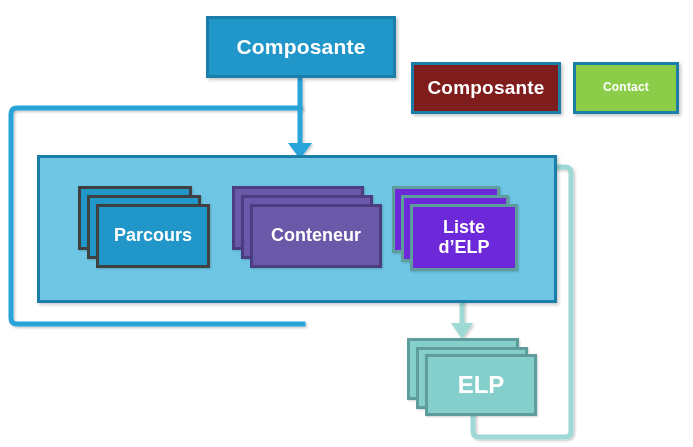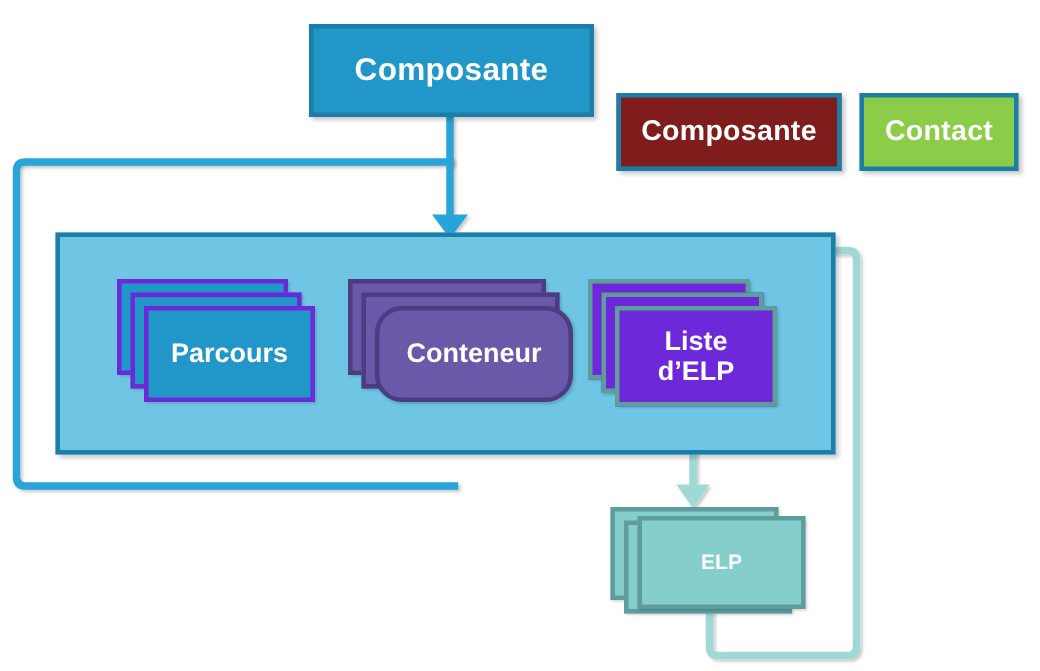--- a/index.html
+++ b/index.html
@@ -49,21 +49,21 @@
     left: 411px; top: 62px; width: 150px; height: 52px;
     background: #7f1d1d;
     border: 3px solid #1b7ea8;
     font-size: 19px;
     box-shadow: 2px 2px 3px rgba(0,0,0,0.22);
   }
   .box-contact {
     left: 573px; top: 62px; width: 106px; height: 52px;
     background: #8bcc49;
     border: 3px solid #1b7ea8;
-    font-size: 19px;
+    font-size: 12px;
     box-shadow: 2px 2px 3px rgba(0,0,0,0.22);
   }
 
   
   .panel-formation {
     position: absolute;
     left: 37px; top: 155px; width: 520px; height: 148px;
     box-sizing: border-box;
     background: #6ec6e4;
     border: 3px solid #1b7ea8;
@@ -85,39 +85,39 @@
     text-align: center;
     color: #ffffff;
     font-weight: bold;
     line-height: 1.1;
   }
 
   
   .stack-parcours { left: 78px; top: 186px; width: 132px; height: 82px; }
   .stack-parcours .layer {
     background: #2196c8;
-    border: 3px solid #6d28d9;
+    border: 3px solid #404040;
     width: 114px; height: 64px;
     box-shadow: 1px 1px 2px rgba(0,0,0,0.18);
   }
   .stack-parcours .l1 { left: 0px;  top: 0px; }
   .stack-parcours .l2 { left: 9px;  top: 9px; }
   .stack-parcours .front { left: 18px; top: 18px; font-size: 18px; }
 
   
   .stack-conteneur { left: 232px; top: 186px; width: 150px; height: 82px; }
   .stack-conteneur .layer {
     background: #6a58a8;
     border: 3px solid #4c3d82;
     width: 132px; height: 64px;
     box-shadow: 1px 1px 2px rgba(0,0,0,0.18);
   }
   .stack-conteneur .l1 { left: 0px;  top: 0px; }
   .stack-conteneur .l2 { left: 9px;  top: 9px; }
-  .stack-conteneur .front { left: 18px; top: 18px; font-size: 18px; border-radius: 18px; }
+  .stack-conteneur .front { left: 18px; top: 18px; font-size: 18px; }
 
   
   .stack-listeelp { left: 392px; top: 186px; width: 126px; height: 85px; }
   .stack-listeelp .layer {
     background: #6d28d9;
     border: 3px solid #5f9c9c;
     width: 108px; height: 67px;
     box-shadow: 1px 1px 2px rgba(0,0,0,0.18);
   }
   .stack-listeelp .l1 { left: 0px;  top: 0px; }
@@ -127,21 +127,21 @@
   
   .stack-elp { left: 407px; top: 338px; width: 130px; height: 80px; }
   .stack-elp .layer {
     background: #84cfcc;
     border: 3px solid #5f9c9c;
     width: 112px; height: 62px;
     box-shadow: 1px 1px 2px rgba(0,0,0,0.18);
   }
   .stack-elp .l1 { left: 0px;  top: 0px; }
   .stack-elp .l2 { left: 9px;  top: 9px; }
-  .stack-elp .front { left: 18px; top: 6px; font-size: 14px; }
+  .stack-elp .front { left: 18px; top: 16px; font-size: 24px; }
 </style>
 </head>
 <body>
 
 <div id="diagram">
 
   <svg class="svg-layer" viewBox="0 0 693 447" xmlns="http://www.w3.org/2000/svg">
     <defs>
       <filter id="softshadow" x="-30%" y="-30%" width="180%" height="180%">
         <feDropShadow dx="1.5" dy="1.5" stdDeviation="1.2" flood-color="#000000" flood-opacity="0.22"></feDropShadow>

